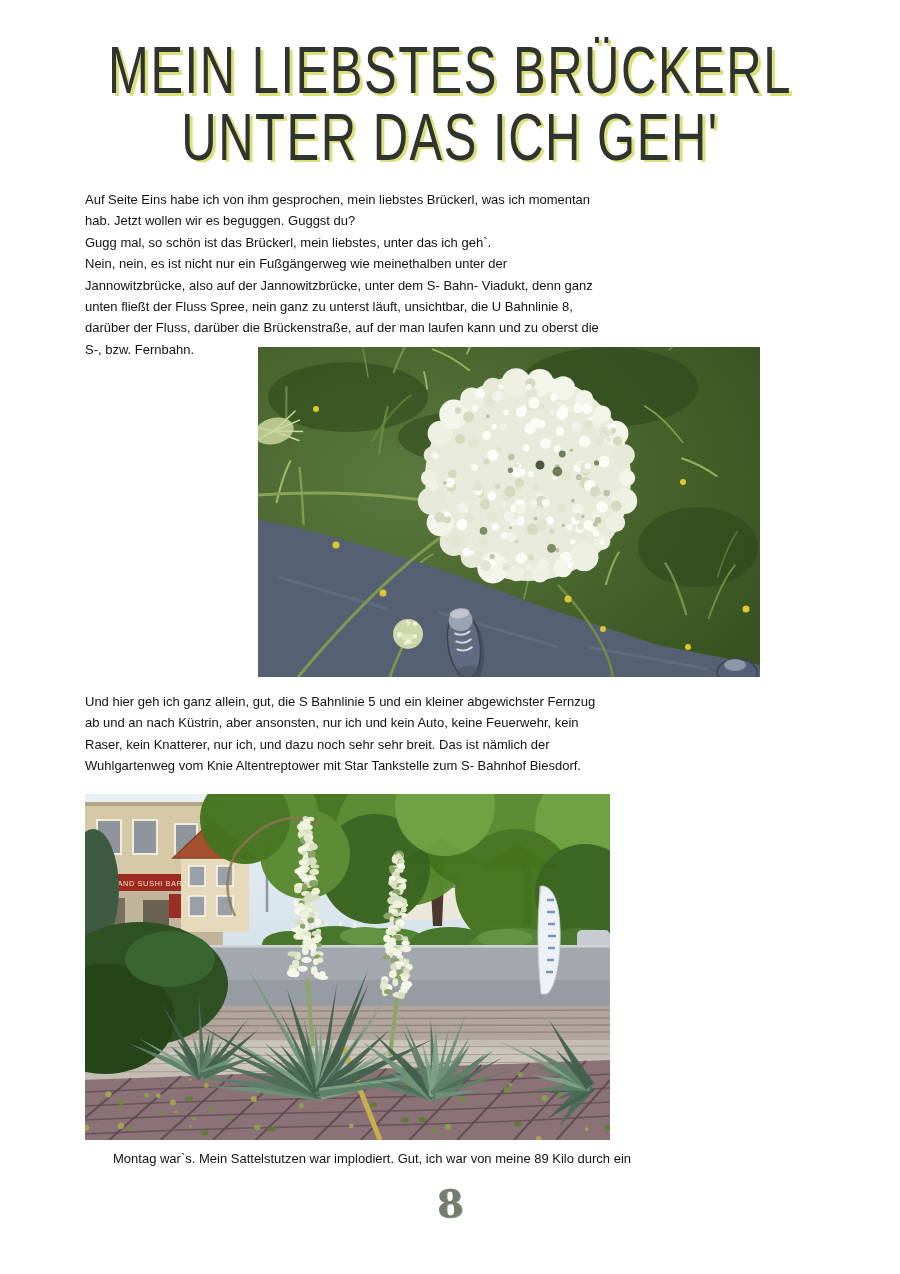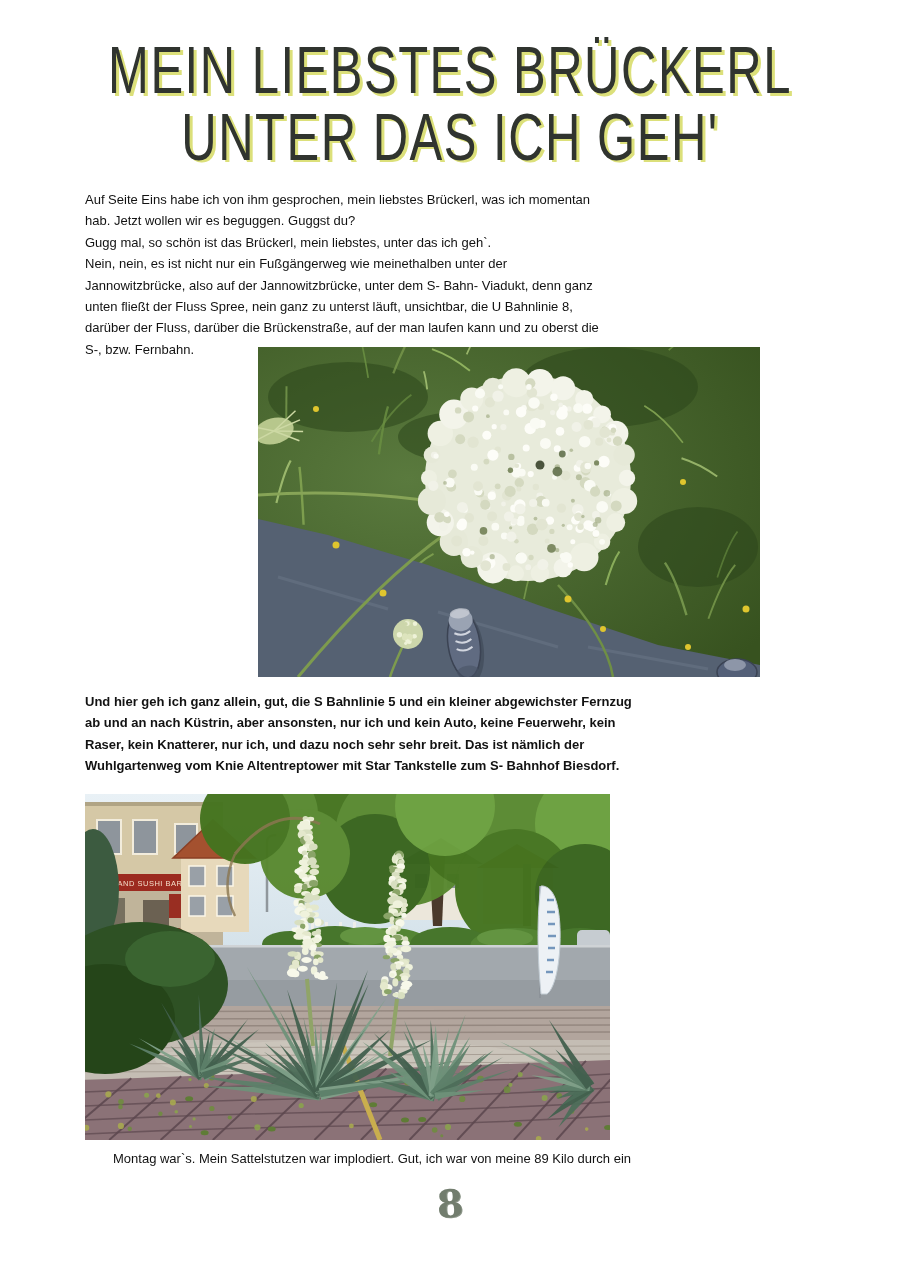--- a/index.html
+++ b/index.html
@@ -7,21 +7,21 @@
        font-family:"Liberation Sans",sans-serif;overflow:hidden;}
   .page{position:absolute;inset:0;background:#fff;padding-left:8px;}
   .title{position:absolute;top:38px;left:0;right:0;text-align:center;
          color:#30342f;font-size:49px;font-weight:400;letter-spacing:1.5px;
          line-height:1.0;transform:scaleY(1.35);transform-origin:top center;
          text-shadow:3px 2px 0 #dce07a;}
   .title .tline{white-space:pre;}
   .para{position:absolute;left:85px;font-size:13px;line-height:21.4px;
         color:#121212;white-space:pre;}
   #p1{top:189px;}
-  #p2{top:691px;font-weight:bold;}
+  #p2{top:691px;}
   #p3{top:1148px;margin-left:28px;}
   .photo{position:absolute;display:block;}
   #photo1{left:258px;top:347px;width:502px;height:330px;}
   #photo2{left:85px;top:794px;width:525px;height:346px;}
   .pagenum{position:absolute;top:1181px;left:0;right:0;text-align:center;
            font-size:38px;font-weight:bold;color:#727d6e;
            font-family:"DejaVu Serif",serif;transform:rotate(-3deg);
            text-shadow:1px 1px 0 #8d978a;}
 </style>
 </head>

